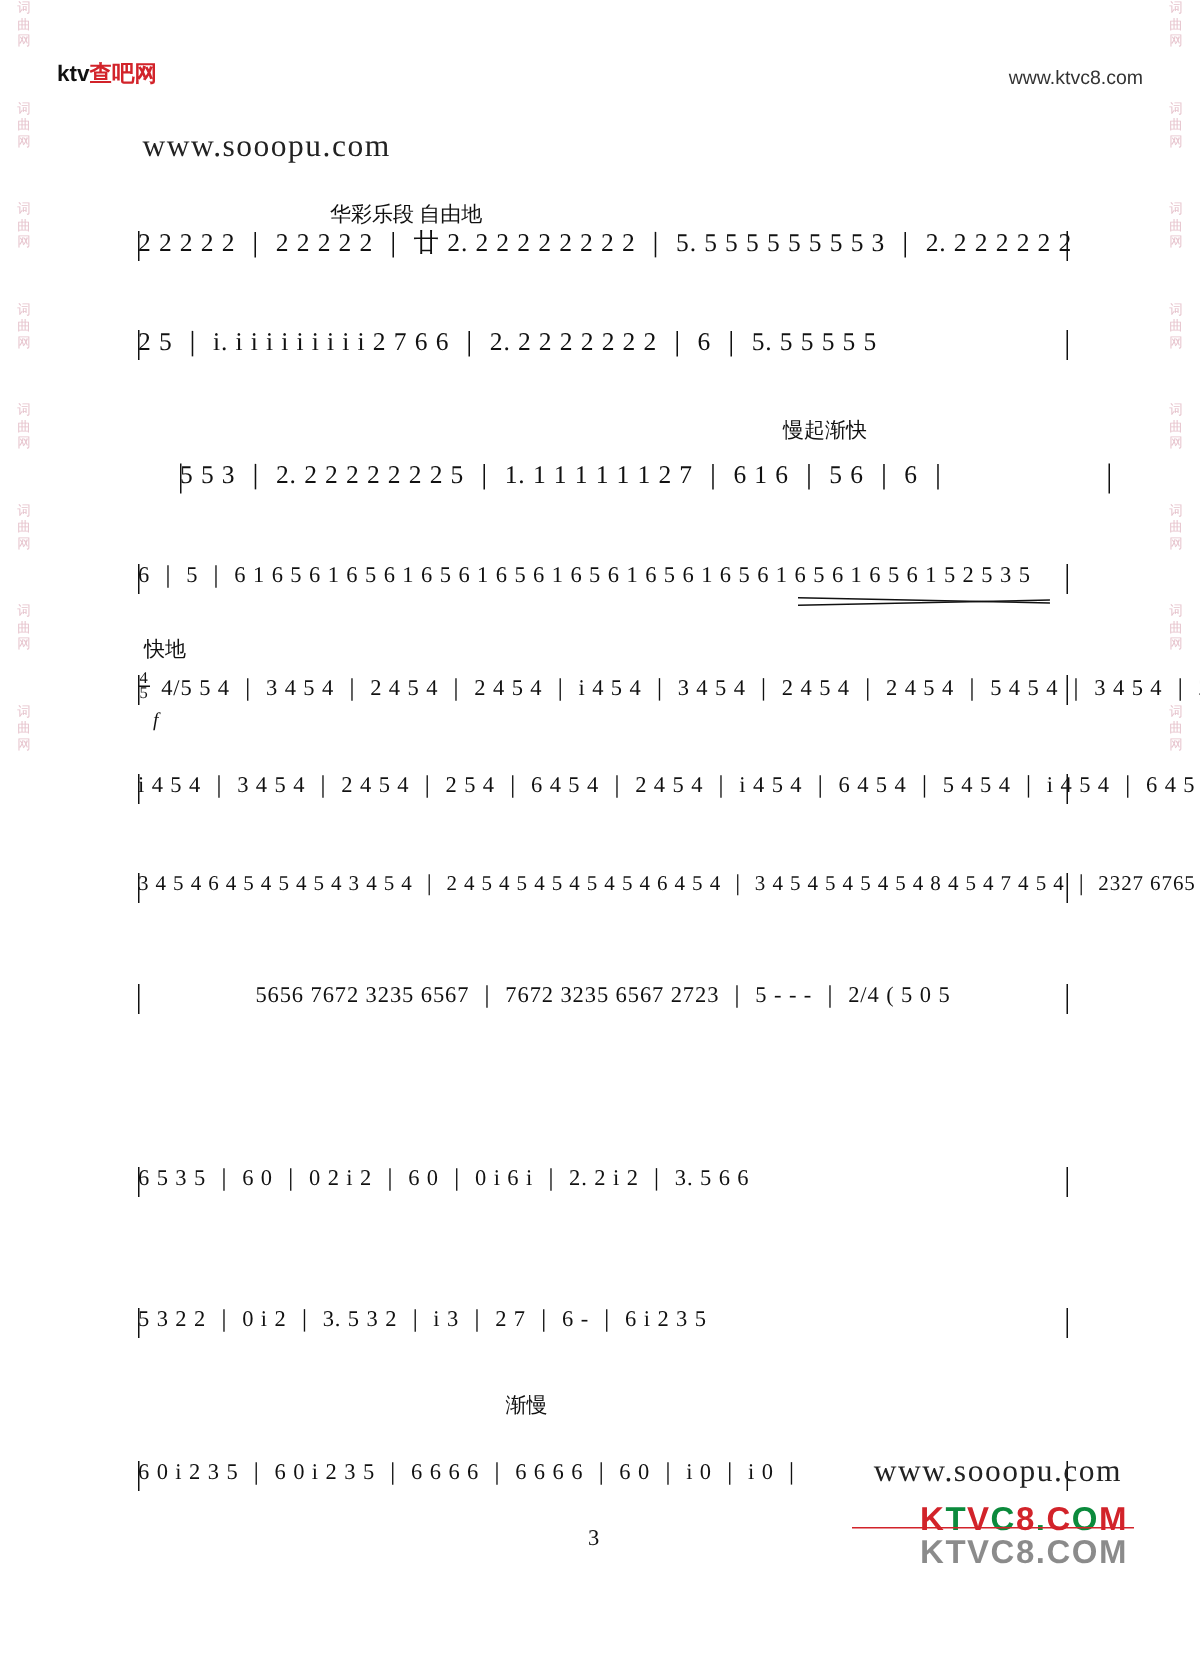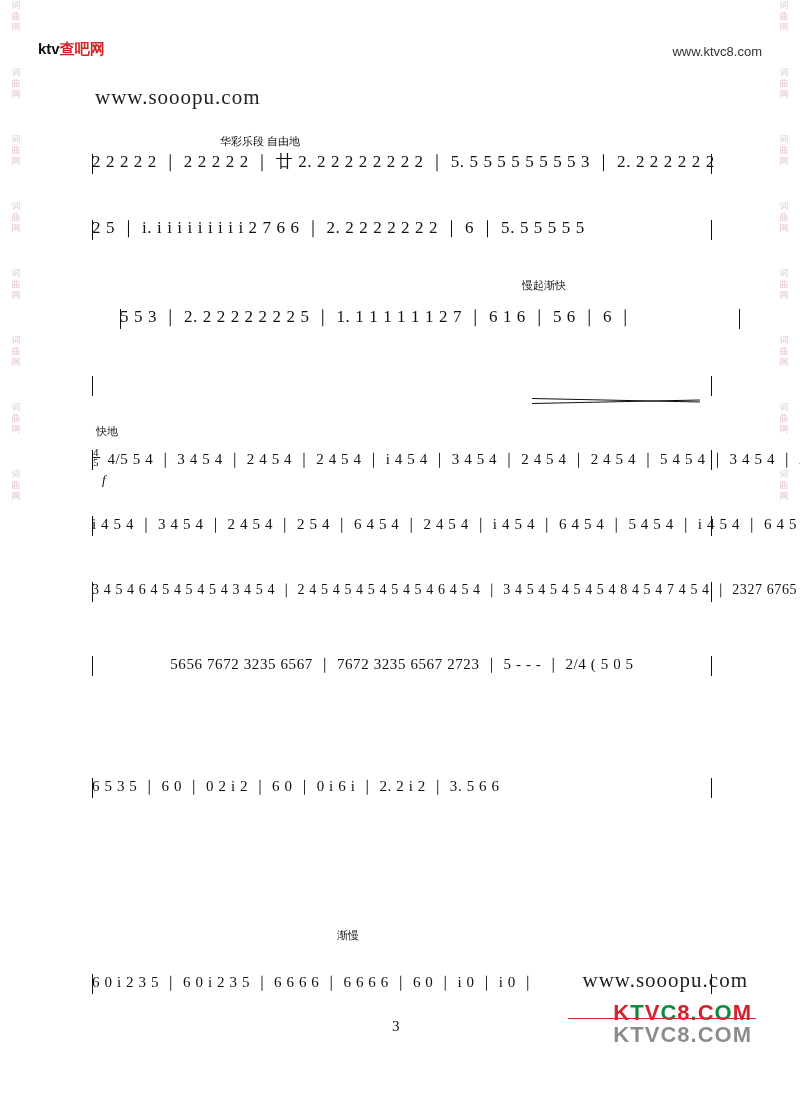--- a/index.html
+++ b/index.html
@@ -128,22 +128,22 @@
   }
   .tick-l, .tick-r {
     position: absolute;
     width: 1px; height: 20px;
     background: #111;
   }
   .tick-l { left: 0; }
   .tick-r { right: 0; }
   .label {
     position: absolute;
-    font-family: Liberation Sans, sans-serif;
-    font-size: 11px;
+    font-family: Liberation Serif, serif;
+    font-size: 14px;
     color: #111;
   }
   .meter {
     display: inline-block;
     position: relative;
     font-size: 11px;
     line-height: 9px;
     text-align: center;
     vertical-align: -2px;
     margin-right: 3px;
@@ -248,20 +248,21 @@
   </div>
 
   <div class="row notes" style="top:307px;margin-left:28px;">
     <span class="tick-l" style="top:2px;"></span>
     <span>5 5 3 ｜ 2.  2 2  2 2 2 2  2 5 ｜ 1.  1 1  1 1 1  1 2  7 ｜ 6 1 6 ｜ 5 6 ｜ 6 ｜</span>
     <span class="tick-r" style="top:2px;"></span>
   </div>
 
   <div class="row notes" style="top:374px; font-size:15px;">
     <span class="tick-l" style="top:2px;"></span>
+    <span>6 ｜ 5 ｜ 6 1 6 5  6 1 6 5  6 1 6 5  6 1 6 5  6 1 6 5  6 1 6 5  6 1 6 5  6 1 6 5  6 1 6 5  6 1 5  2 5  3 5</span>
     <span class="tick-r" style="top:2px;"></span>
     <span class="hairpin" style="left:440px; top:24px; width:168px;"></span>
   </div>
 
   <div class="row" style="top:424px;">
     <span class="label" style="left:4px; top:0;">快地</span>
   </div>
 
   <div class="row notes" style="top:448px; font-size:15px;">
     <span class="tick-l" style="top:2px;"></span>
@@ -289,20 +290,25 @@
     <span class="tick-r" style="top:2px;"></span>
   </div>
 
 
   <div class="row notes" style="top:776px; font-size:15px;">
     <span class="tick-l" style="top:2px;"></span>
     <span>6 5 3 5 ｜ 6  0 ｜ 0 2 i 2 ｜ 6  0 ｜ 0 i 6 i ｜ 2. 2 i 2 ｜ 3.  5 6 6</span>
     <span class="tick-r" style="top:2px;"></span>
   </div>
 
+  <div class="row notes" style="top:870px; font-size:15px;">
+    <span class="tick-l" style="top:2px;"></span>
+    <span>5 3 2 2 ｜ 0 i  2 ｜ 3. 5 3 2 ｜ i  3 ｜ 2  7 ｜ 6  -  ｜ 6  i 2 3 5</span>
+    <span class="tick-r" style="top:2px;"></span>
+  </div>
 
   <div class="row" style="top:928px;">
     <span class="label" style="left:245px; top:0;">渐慢</span>
   </div>
 
   <div class="row notes" style="top:952px; font-size:15px;margin-top:20px;">
     <span class="tick-l" style="top:2px;"></span>
     <span>6 0  i 2 3 5 ｜ 6 0  i 2 3 5 ｜ 6 6 6 6 ｜ 6 6  6 6 ｜ 6  0 ｜ i  0 ｜ i  0 ｜</span>
     <span class="tick-r" style="top:2px;"></span>
   </div>

